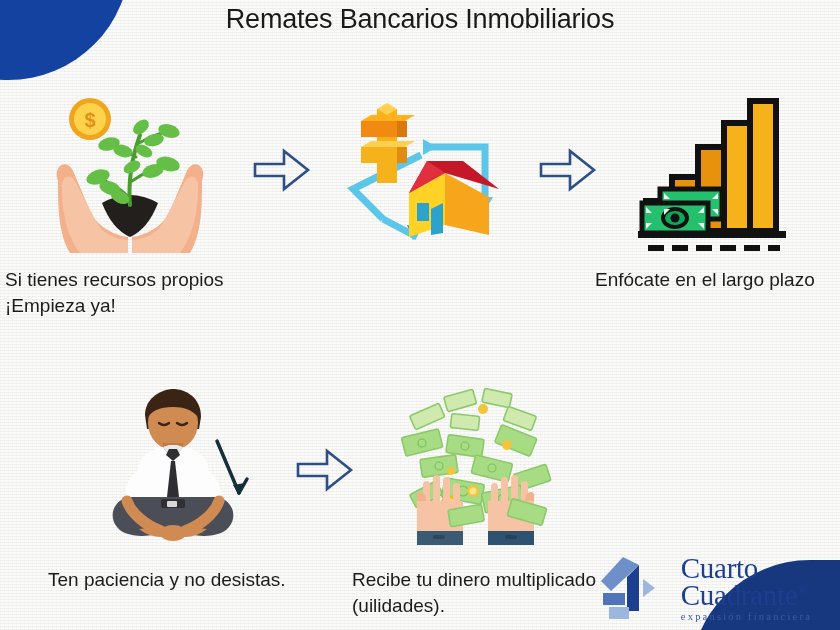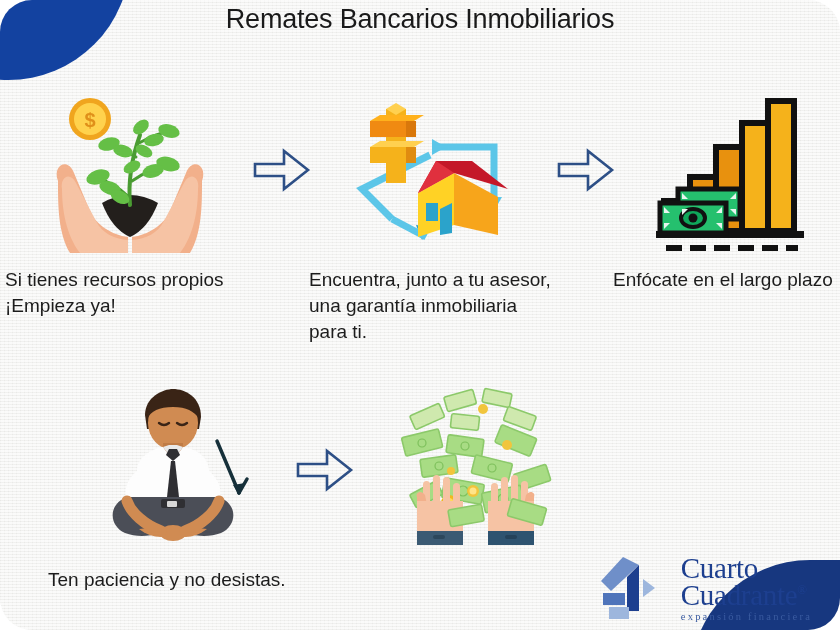--- a/index.html
+++ b/index.html
@@ -14,21 +14,20 @@
   }
   #infographic {
     position: relative;
     width: 840px;
     height: 630px;
     background-color: #f2f2f0;
     background-image:
       repeating-linear-gradient(0deg, rgba(0,0,0,0.022) 0px, rgba(0,0,0,0.022) 1px, rgba(255,255,255,0.5) 1px, rgba(255,255,255,0.5) 3px),
       repeating-linear-gradient(90deg, rgba(0,0,0,0.012) 0px, rgba(0,0,0,0.012) 1px, rgba(255,255,255,0.35) 1px, rgba(255,255,255,0.35) 4px);
     overflow: hidden;
-    border-radius: 32px;
   }
 
   
   .corner-blue-tl {
     position: absolute;
     left: -100px;
     top: -120px;
     width: 230px;
     height: 200px;
     background: #1342a0;
@@ -227,21 +226,20 @@
           <path d="M74 108 L110 88 L110 140 L74 152 Z" fill="#ffd225"></path>
           <path d="M110 88 L154 112 L154 150 L110 140 Z" fill="#f7a51b"></path>
           <path d="M74 108 L92 76 L128 76 L110 88 Z" fill="#d8202f"></path>
           <path d="M92 76 L128 76 L164 104 L110 88 Z" fill="#c41829"></path>
           <path d="M74 108 L92 76 L110 88 Z" fill="#e0303e"></path>
           <rect x="82" y="118" width="12" height="18" fill="#2ba3cb"></rect>
           <path d="M96 124 L108 118 L108 148 L96 150 Z" fill="#2ba3cb"></path>
           <path d="M118 100 L146 116 L146 132 L118 120 Z" fill="#ffd225" opacity="0"></path>
         </svg>
       </div>
-      <div class="step-caption">Encuentra, junto a tu asesor, una garantía inmobiliaria para ti.</div>
     </div>
 
     <div class="flow-arrow">
       <svg width="58" height="48" viewBox="0 0 58 48">
         <path d="M2 18 L31 18 L31 5 L55 24 L31 43 L31 30 L2 30 Z" fill="none" stroke="#2d4f86" stroke-width="2.6" stroke-linejoin="miter"></path>
       </svg>
     </div>
 
     <div class="step">
       <div class="step-art">
@@ -404,20 +402,21 @@
             <path d="M101 146 L 147 146 L 147 160 L 101 160 Z" fill="#2e5370"></path>
             <rect x="118" y="150" width="12" height="4" rx="2" fill="#24425a"></rect>
           </g>
 
           <g stroke="#8cc96a" stroke-width="1.6" fill="#a8dc84">
             <rect x="62" y="122" width="34" height="17" rx="2" transform="rotate(-10 79 130)"></rect>
             <rect x="122" y="118" width="36" height="18" rx="2" transform="rotate(16 140 127)"></rect>
           </g>
         </svg>
       </div>
+      <div class="step-caption">Recibe tu dinero multiplicado (uilidades).</div>
     </div>
   </div>
 
   <div class="brand-logo">
     <svg class="brand-mark" viewBox="0 0 62 66">
       <path d="M24 2 L40 10 L12 36 L2 26 Z" fill="#6f8fc9"></path>
       <path d="M40 10 L40 56 L28 56 L28 22 Z" fill="#1d3f8f"></path>
       <path d="M4 38 L26 38 L26 50 L4 50 Z" fill="#4f74ba"></path>
       <path d="M10 52 L30 52 L30 64 L10 64 Z" fill="#9db6dd"></path>
       <path d="M44 24 L56 33 L44 42 Z" fill="#9db6dd"></path>

